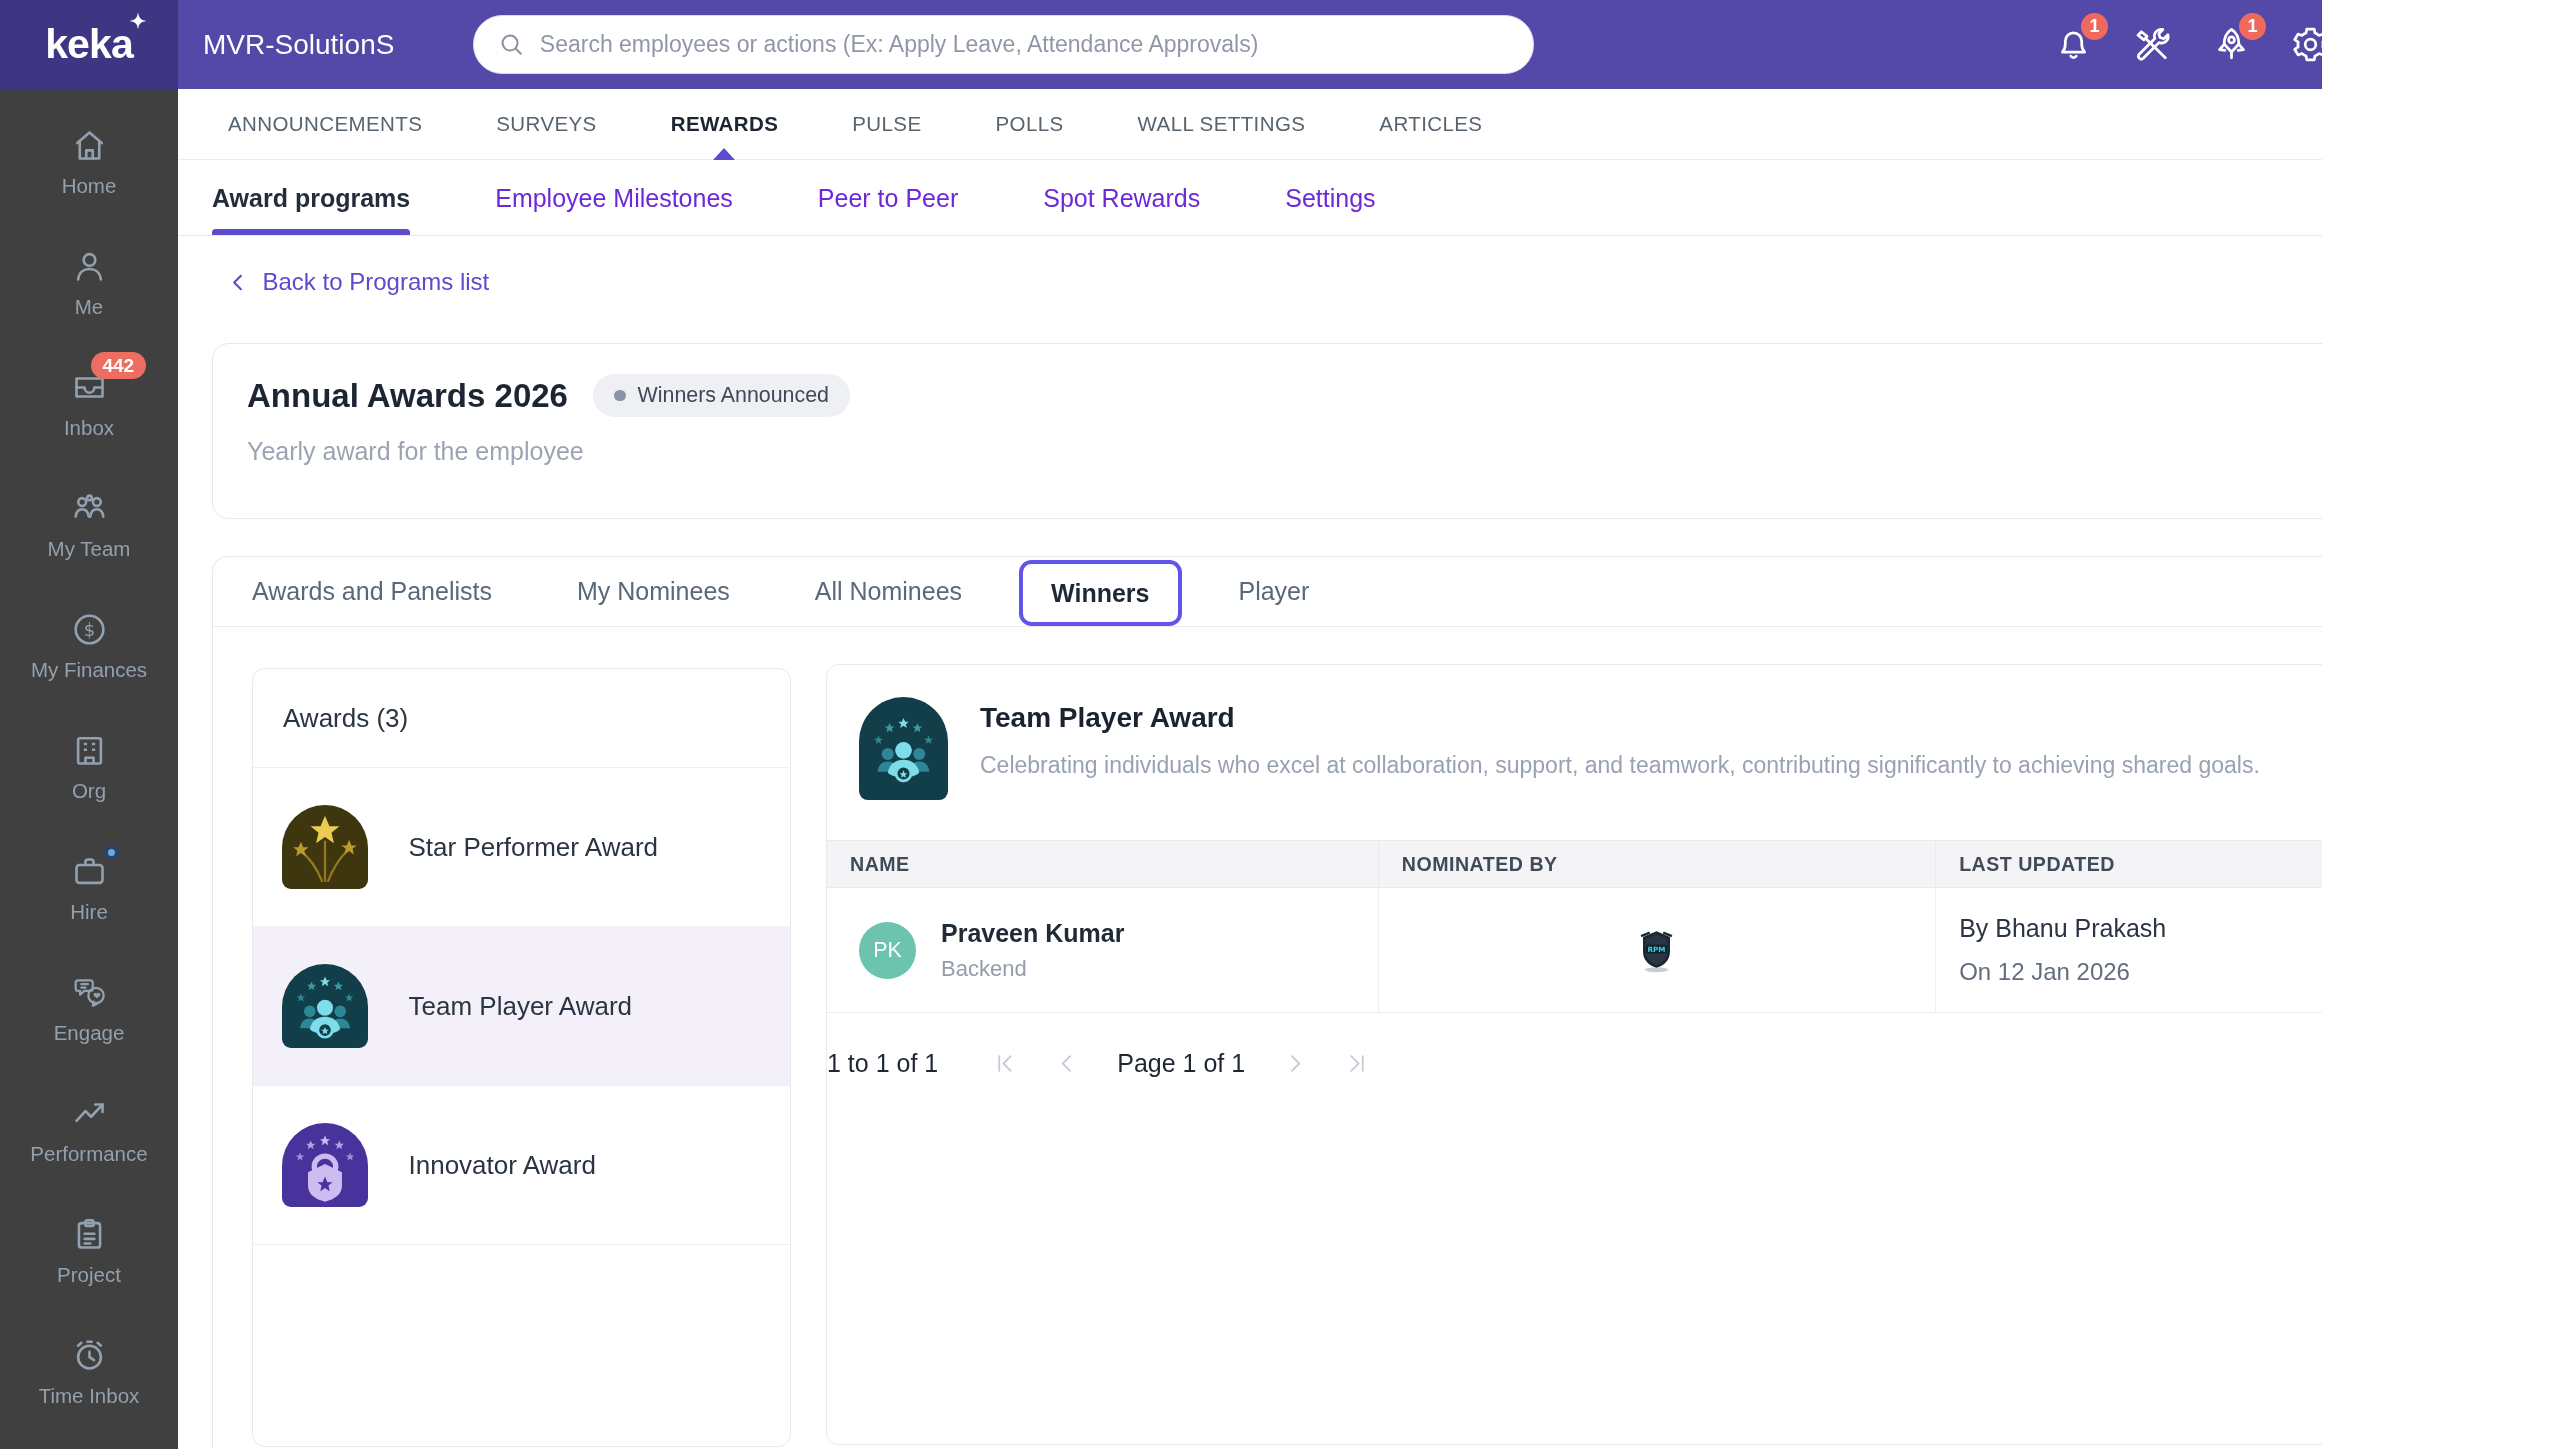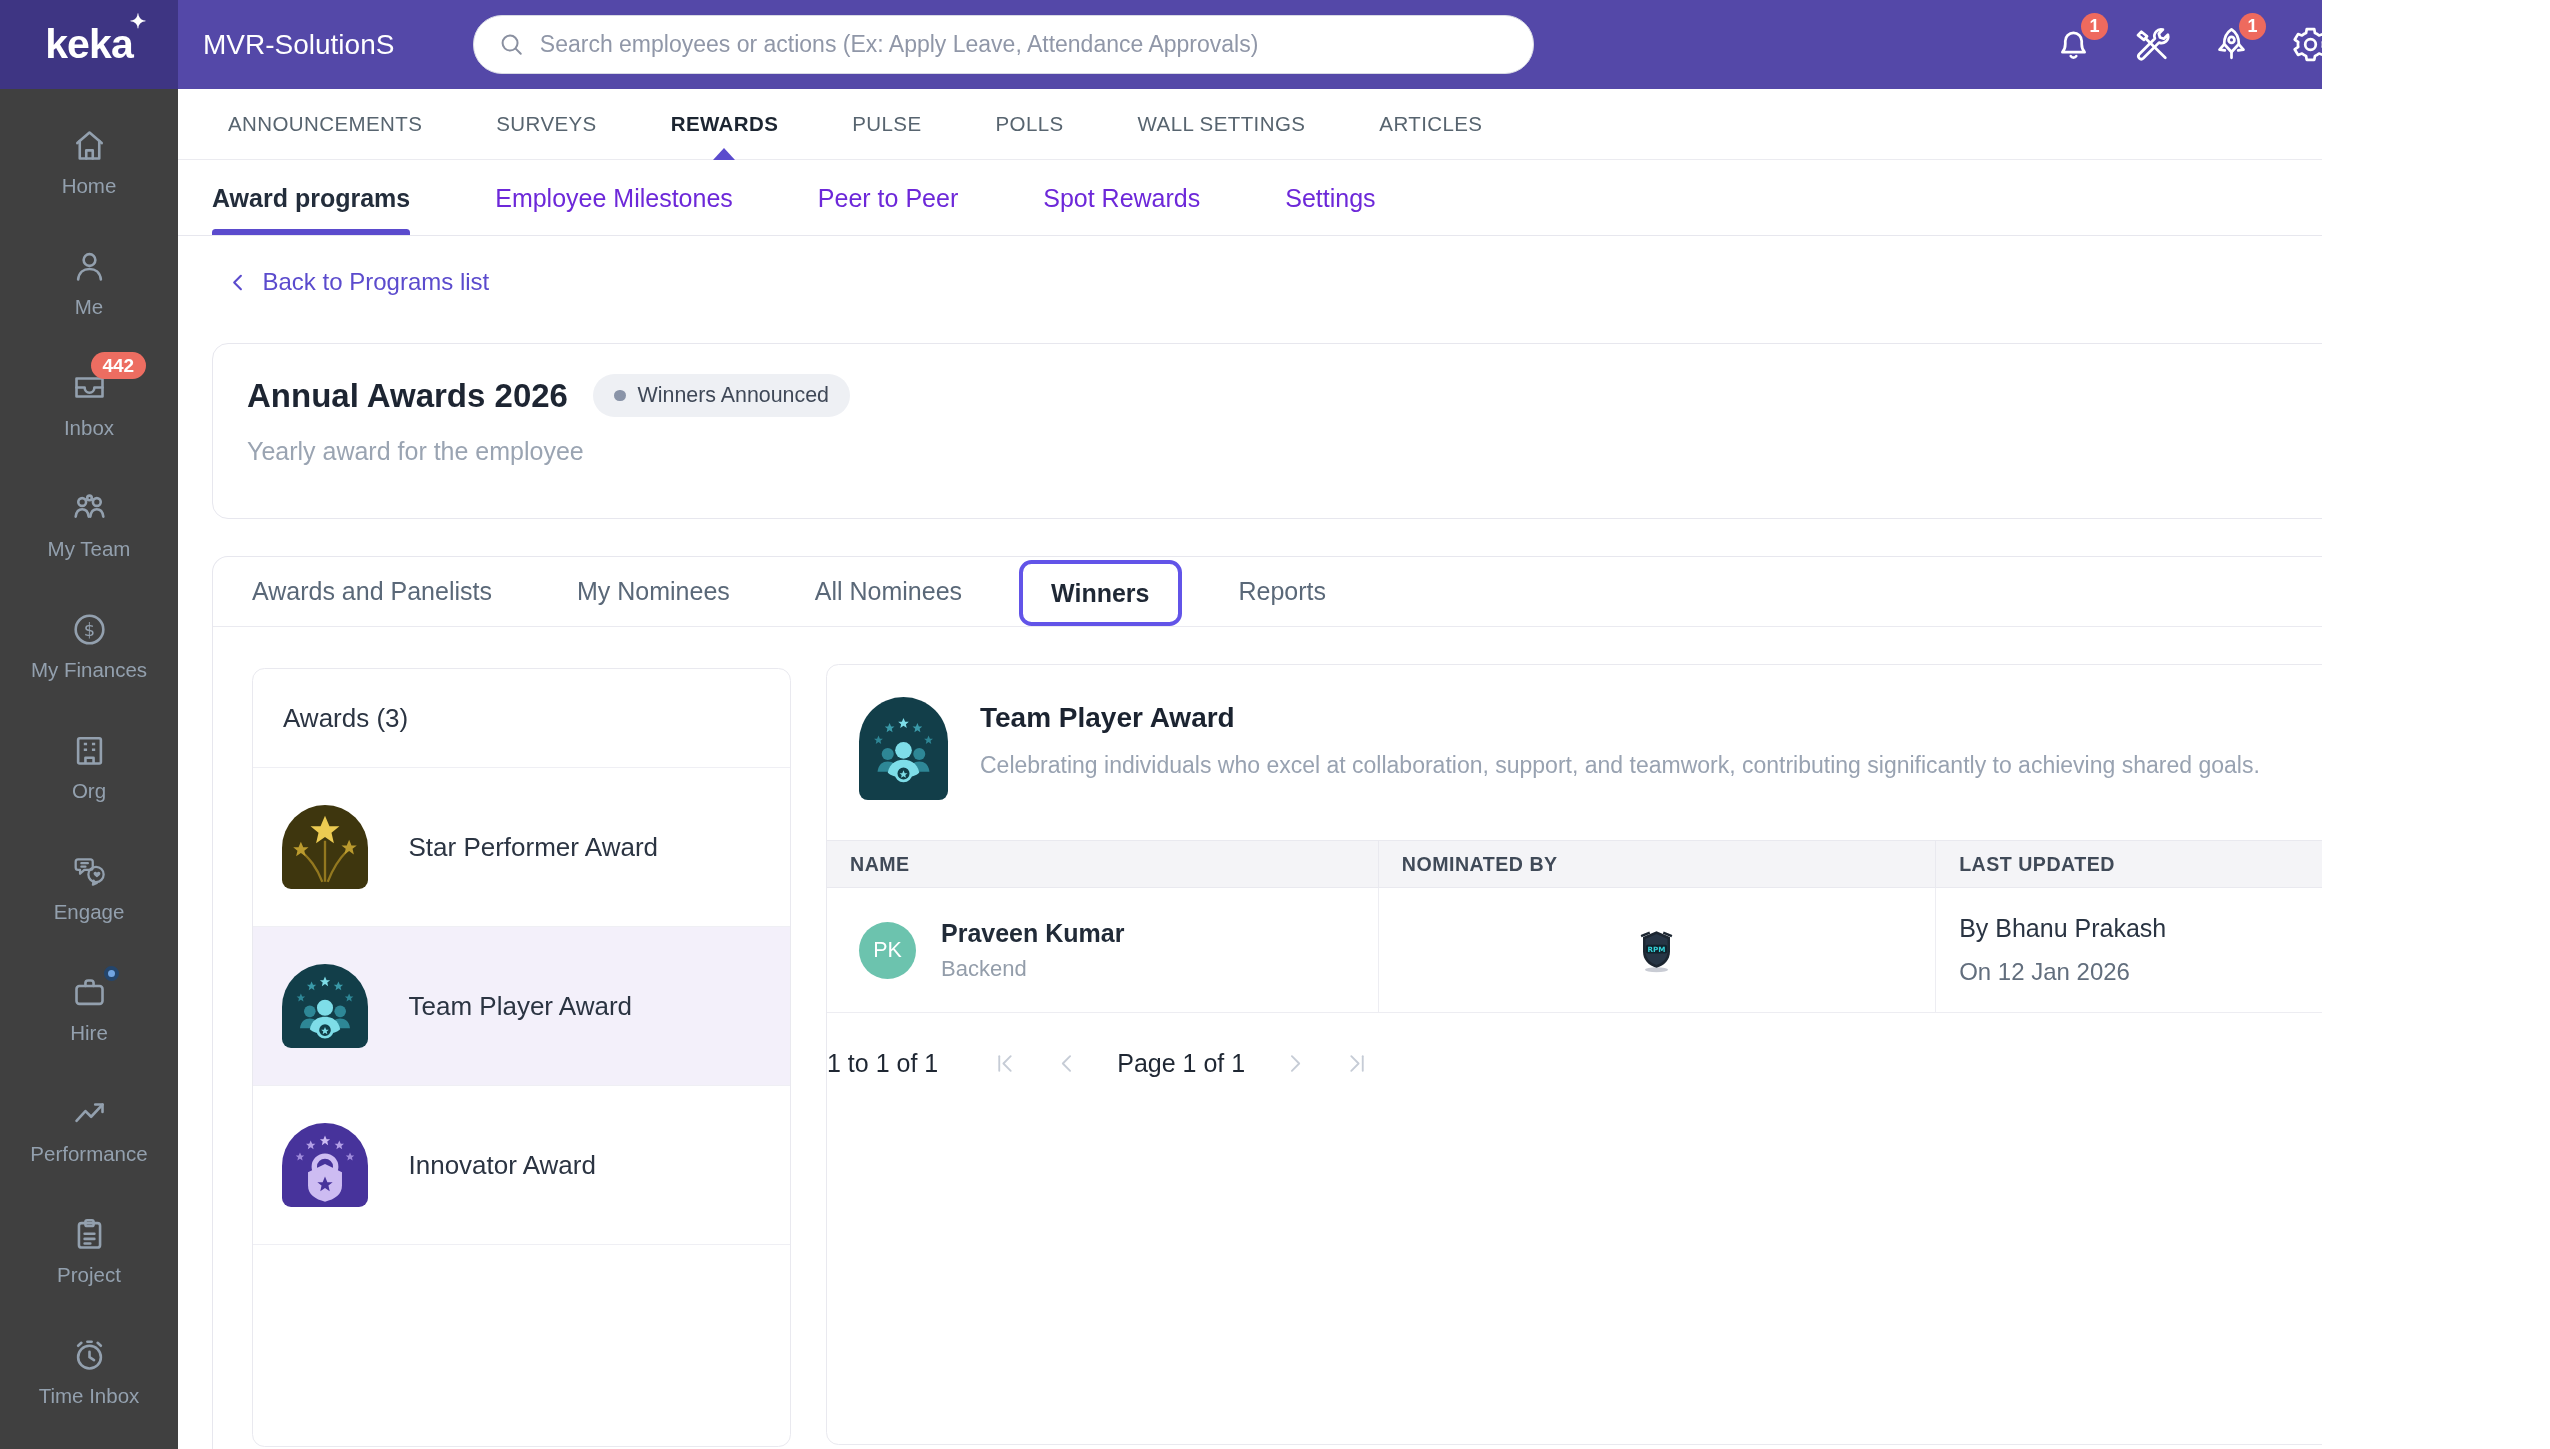--- a/index.html
+++ b/index.html
@@ -275,39 +275,39 @@
           <svg viewBox="0 0 24 24" fill="none" stroke="currentColor" stroke-width="1.6" stroke-linejoin="round">
             <rect x="5" y="4.5" width="14" height="15.5" rx="1"></rect>
             <path d="M9.5 20v-3.5h5V20"></path>
             <path d="M8.5 8h2M13.5 8h2M8.5 11.5h2M13.5 11.5h2"></path>
           </svg>
         </span>
       <span class="side-label">Org</span>
     </div>
     <div class="side-item">
       <span class="side-icon">
+        <svg viewBox="0 0 24 24" fill="none" stroke="currentColor" stroke-width="1.6" stroke-linecap="round" stroke-linejoin="round">
+            <rect x="4" y="8" width="16" height="11" rx="1.8"></rect>
+            <path d="M9.5 8V6.2c0-.9.7-1.6 1.6-1.6h1.8c.9 0 1.6.7 1.6 1.6V8"></path>
+          </svg>
+        <span class="hire-dot"></span>
+      </span>
+      <span class="side-label">Hire</span>
+    </div>
+    <div class="side-item">
+      <span class="side-icon">
           <svg viewBox="0 0 24 24" fill="none" stroke="currentColor" stroke-width="1.4" stroke-linecap="round" stroke-linejoin="round">
             <path d="M5 4.5h7.5c.8 0 1.5.7 1.5 1.5v3.5c0 .8-.7 1.5-1.5 1.5H8.8L6.2 13.4V11H5c-.8 0-1.5-.7-1.5-1.5V6c0-.8.7-1.5 1.5-1.5Z"></path>
             <path d="M7 6.9h4M7 9h2.5"></path>
             <circle cx="16" cy="13.8" r="4.7"></circle>
             <path d="M14.6 17.6l-.5 2.5 2.4-1"></path>
             <path d="M14.5 13.3c0-.6.5-1.1 1.1-1.1.4 0 .8.2 1 .6.2-.4.6-.6 1-.6.6 0 1.1.5 1.1 1.1 0 1.1-2.1 2.3-2.1 2.3s-2.1-1.2-2.1-2.3Z" fill="currentColor" stroke="none"></path>
           </svg>
         </span>
       <span class="side-label">Engage</span>
-    </div>
-    <div class="side-item">
-      <span class="side-icon">
-        <svg viewBox="0 0 24 24" fill="none" stroke="currentColor" stroke-width="1.6" stroke-linecap="round" stroke-linejoin="round">
-            <rect x="4" y="8" width="16" height="11" rx="1.8"></rect>
-            <path d="M9.5 8V6.2c0-.9.7-1.6 1.6-1.6h1.8c.9 0 1.6.7 1.6 1.6V8"></path>
-          </svg>
-        <span class="hire-dot"></span>
-      </span>
-      <span class="side-label">Hire</span>
     </div>
     <div class="side-item">
       <span class="side-icon">
           <svg viewBox="0 0 24 24" fill="none" stroke="currentColor" stroke-width="1.6" stroke-linecap="round" stroke-linejoin="round">
             <path d="M4 16.5 9.5 10.5 13 14 20 6.5"></path>
             <path d="M15.5 6.5H20V11"></path>
           </svg>
         </span>
       <span class="side-label">Performance</span>
     </div>
@@ -379,21 +379,21 @@
   </div>
 
   <div class="outer-card">
     <div class="tabsrow">
       <div class="tab">Awards and Panelists</div>
       <div class="tab">My Nominees</div>
       <div class="tab">All Nominees</div>
       <div class="tab-box">
         <div class="tab active">Winners</div>
       </div>
-      <div class="tab">Reports</div>
+      <div class="tab">Player</div>
     </div>
 
     <div class="awards-panel">
       <div class="ap-header">Awards (3)</div>
       <div class="ap-row">
         <span class="arch arch-star">
             <svg viewBox="0 0 96 94">
               <use href="#art-star"></use>
             </svg>
           </span>

